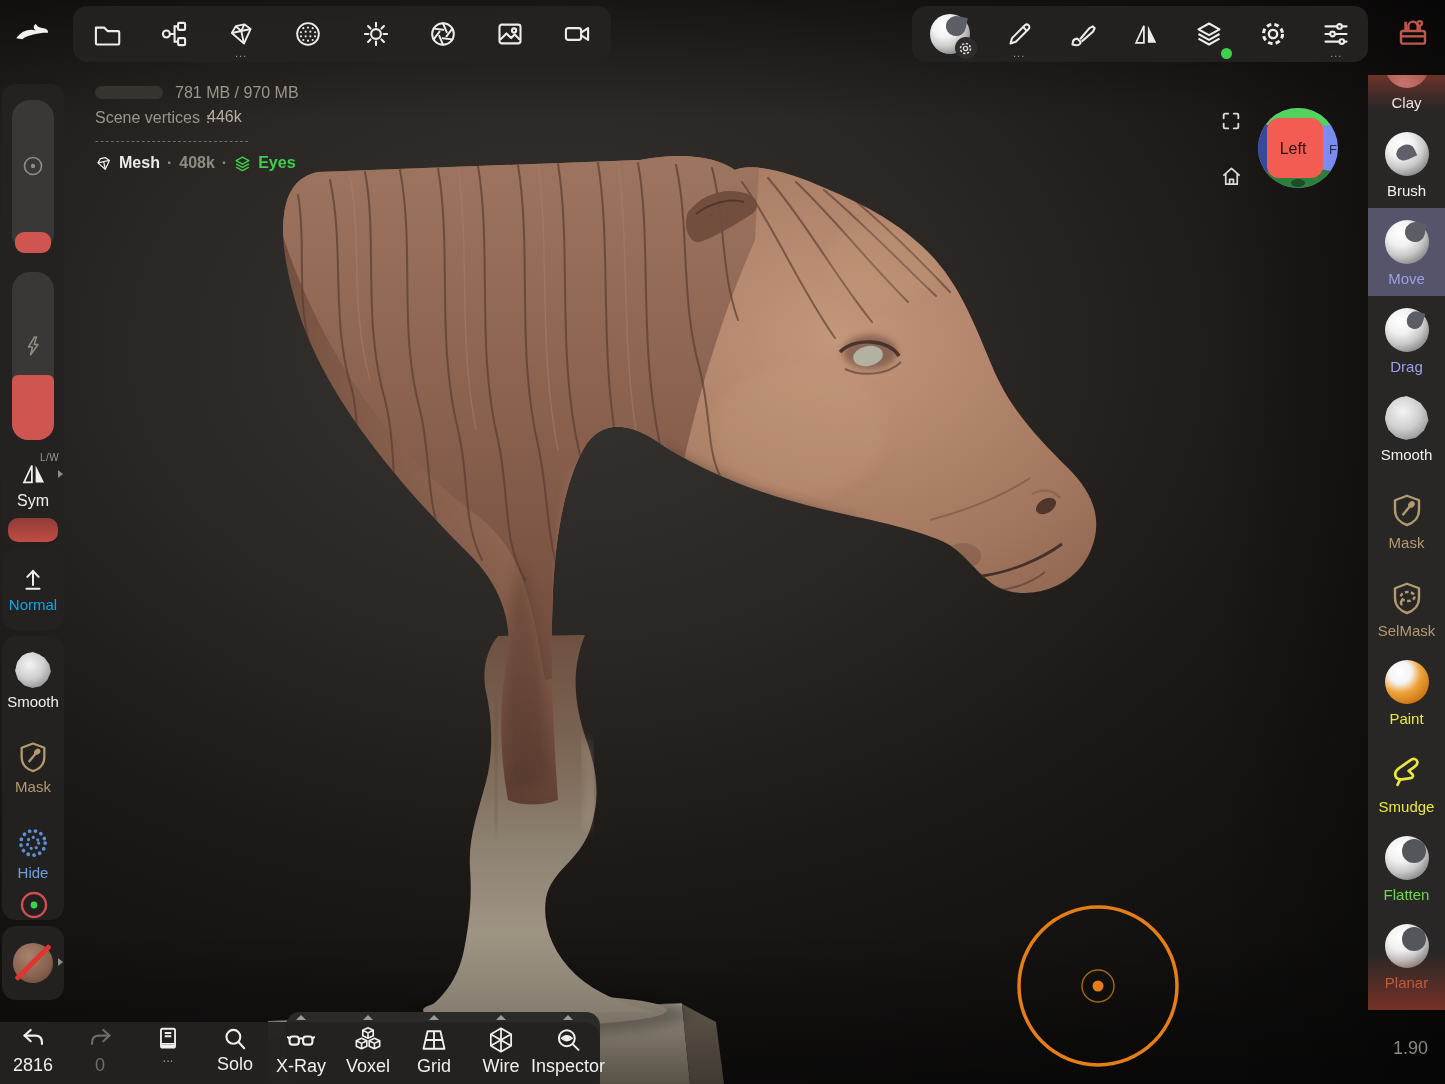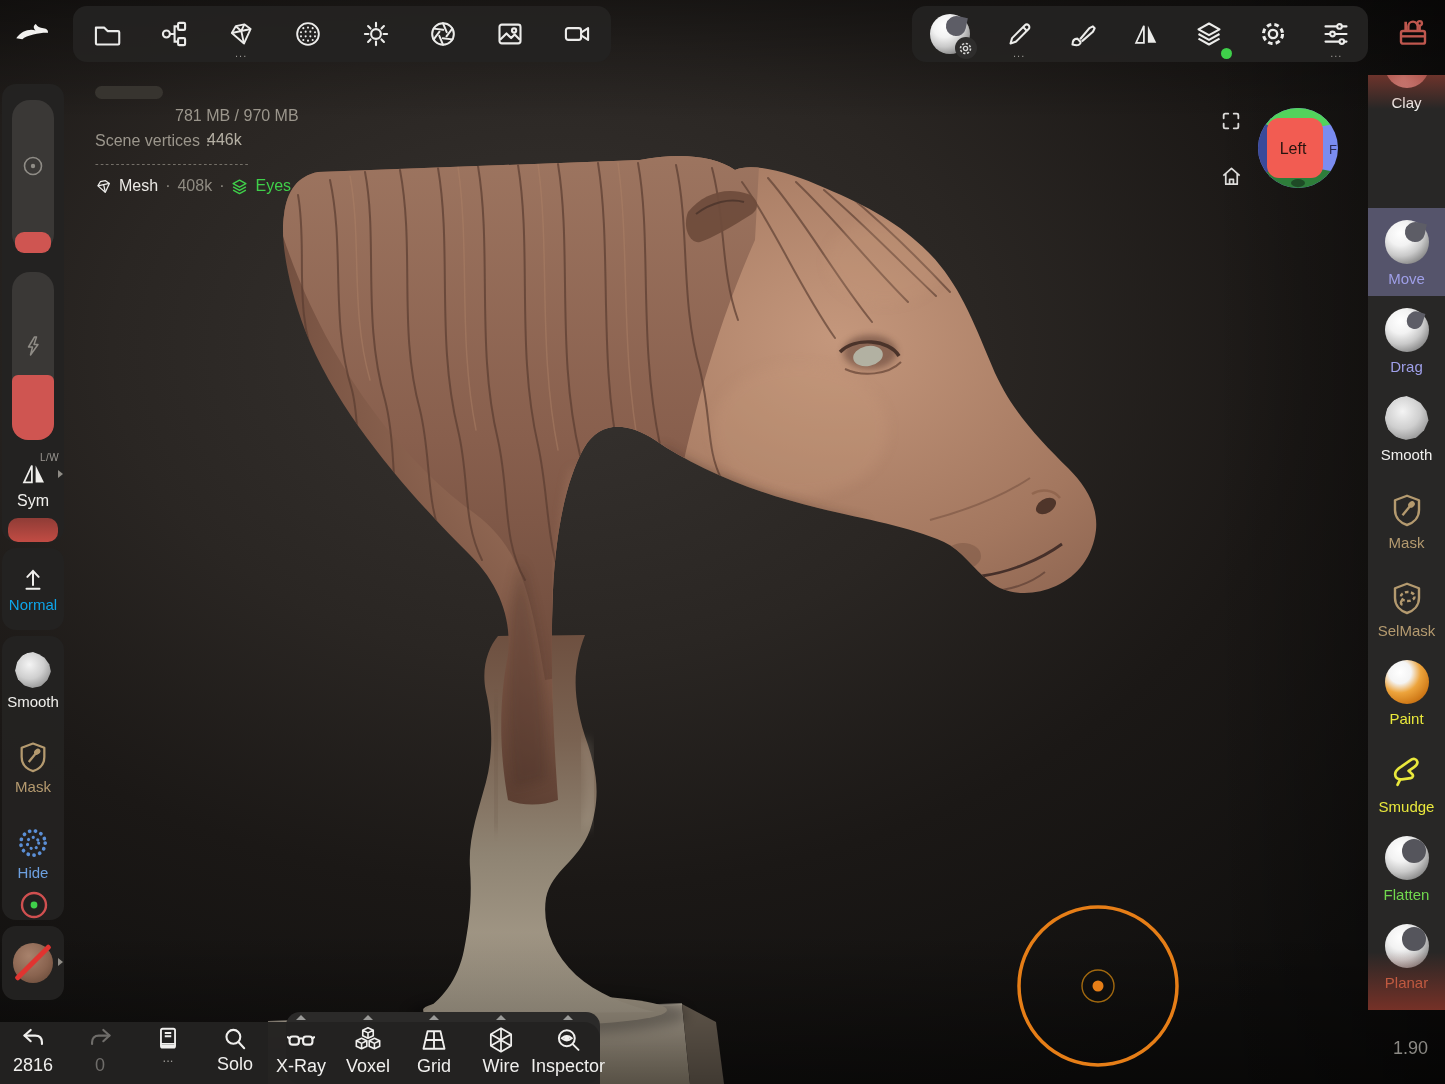--- a/index.html
+++ b/index.html
@@ -14,23 +14,23 @@
   svg{display:block}
   .panel{position:absolute;background:rgba(35,34,33,.96);border-radius:14px;}
   
   .tbar{display:flex;align-items:center;justify-content:space-around;}
   .tbtn{background:none;border:none;padding:0;width:40px;height:44px;display:flex;flex-direction:column;align-items:center;justify-content:center;cursor:pointer;position:relative;}
   .dots{color:#9a9894;font-size:11px;line-height:4px;letter-spacing:1px;position:absolute;bottom:1px;left:50%;transform:translateX(-50%);}
   
   .inf{position:absolute;left:95px;top:84px;color:#9b968c;font-size:16px;}
   .membar{position:absolute;left:0;top:2px;width:68px;height:13px;border-radius:7px;background:#37342f;overflow:hidden;}
   .memfill{height:100%;width:38%;background:#8e897c;border-radius:7px;}
-  .mrow{position:absolute;white-space:nowrap;margin-top:23px;}
+  .mrow{position:absolute;white-space:nowrap;}
   .dash{letter-spacing:1.5px;font-size:11px;color:#807c74;}
-  .meshrow{display:flex;align-items:center;gap:7px;font-size:16px;}
+  .meshrow{display:flex;align-items:center;gap:7px;font-size:16px;font-weight:bold;}
   .w{color:#eceae6;} .g{color:#8f8b82;} .grn{color:#3fcf4a;}
   
   .lpanel{position:absolute;left:2px;width:62px;background:rgba(35,34,33,.96);border-radius:14px;overflow:hidden;}
   .track{position:absolute;left:10px;width:42px;background:#3a3836;border-radius:18px;}
   .lic{position:absolute;left:50%;transform:translateX(-50%);}
   .redpill{position:absolute;left:13px;width:36px;background:#cf5551;border-radius:9px;}
   .redfill{position:absolute;left:10px;width:42px;background:#cf5551;border-radius:6px 6px 16px 16px;}
   .llabel{position:absolute;width:100%;text-align:center;color:#f0efec;font-size:16px;}
   .smgray{position:absolute;color:#9a9792;font-size:10px;letter-spacing:.5px;}
   .chev{position:absolute;width:0;height:0;border-left:5px solid #8f8c86;border-top:4px solid transparent;border-bottom:4px solid transparent;}
@@ -472,20 +472,26 @@
   </div>
 
   <div id="toollist">
     <div class="fadeTop"></div>
     <div class="fadeBot"></div>
 
     <div class="tool" style="top:-43px">
       <span class="ball clay"></span>
       <span class="tlabel c-white">Clay</span>
     </div>
+    <div class="tool" style="top:45px">
+      <span class="ball">
+          <span class="blob comma"></span>
+        </span>
+      <span class="tlabel c-white">Brush</span>
+    </div>
     <div class="tool sel" style="top:133px">
       <span class="ball">
           <span class="blob tear"></span>
         </span>
       <span class="tlabel c-purp">Move</span>
     </div>
     <div class="tool" style="top:221px">
       <span class="ball">
           <span class="blob tear2"></span>
         </span>

